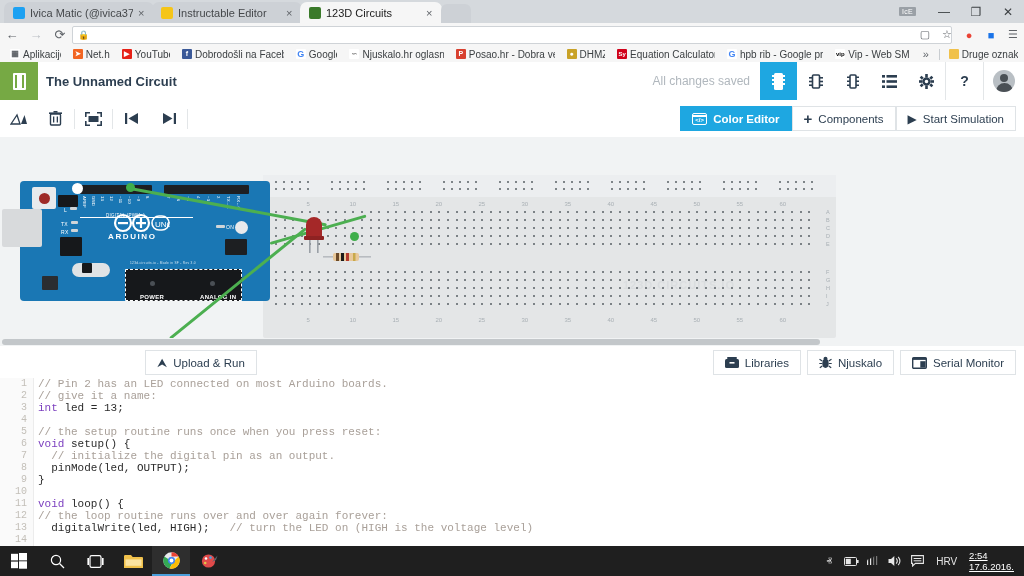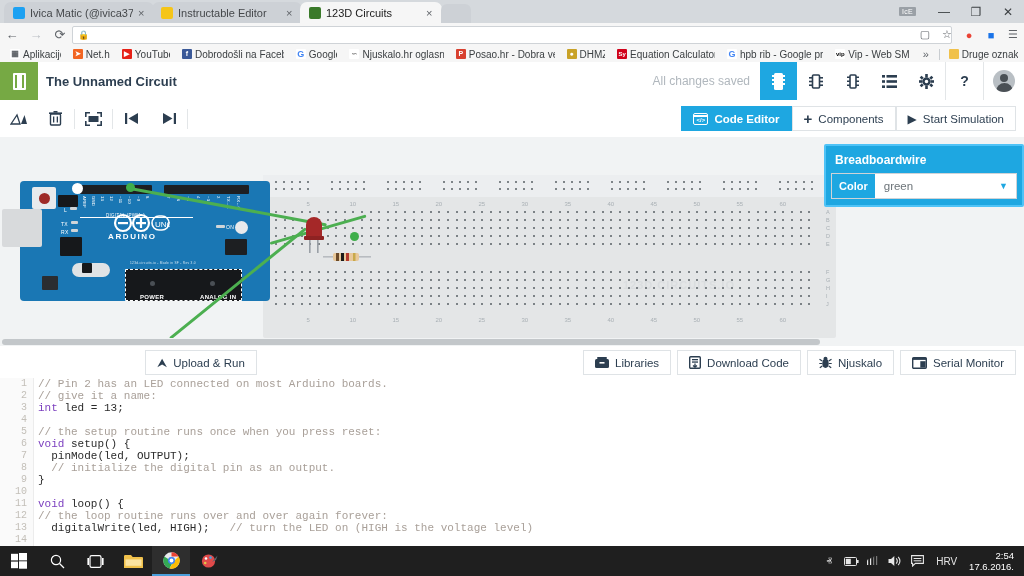--- a/index.html
+++ b/index.html
@@ -145,21 +145,21 @@
   .cm{color:#a9a099;}
   .kw{color:#7c3fbf;}
 
   
   .taskbar{position:absolute;left:0;bottom:0;width:1024px;height:30px;background:#1f1f1f;display:flex;align-items:center;}
   .tbi{width:38px;height:30px;display:flex;align-items:center;justify-content:center;color:#fff;}
   .tbi.act{background:#2e2e2e;border-bottom:2px solid #4a9eda;box-sizing:border-box;}
   .tray{position:absolute;right:0;top:0;height:30px;display:flex;align-items:center;gap:0;color:#fff;}
   .tri{width:22px;height:30px;display:flex;align-items:center;justify-content:center;font-size:11px;color:#e6e6e6;}
   .lang{font-size:10px;color:#e6e6e6;padding:0 8px;}
-  .clock{font-size:9.5px;color:#fff;text-align:right;line-height:11px;padding:0 10px 0 4px;}
+  .clock{font-size:9.5px;color:#fff;text-align:left;line-height:11px;padding:0 10px 0 4px;text-decoration:underline;}
 </style>
 </head>
 <body>
 
 <div class="app">
 
   <div class="chrome">
 
     <div class="tabstrip">
       <div class="tab inactive" style="left:4px;width:150px;">
@@ -368,21 +368,21 @@
       </span>
       <span class="vsep"></span>
     </div>
     <div class="t2right">
       <button class="btn primary">
         <span class="bi">
             <span class="codeicon">
               <em>&lt;/&gt;</em>
             </span>
           </span>
-        <span>Code Editor</span>
+        <span>Color Editor</span>
       </button>
       <button class="btn">
         <span class="bi" style="font-size:15px;font-weight:700;">+</span>
         <span>Components</span>
       </button>
       <button class="btn">
         <span class="bi">▶</span>
         <span>Start Simulation</span>
       </button>
     </div>
@@ -1248,28 +1248,20 @@
       <svg width="48" height="8" viewBox="0 0 48 8">
         <rect x="0" y="3" width="48" height="1.6" fill="#b8bcc0"></rect>
         <rect x="10" y="0" width="26" height="8" rx="2" fill="#e8c89a"></rect>
         <rect x="13" y="0" width="3" height="8" fill="#6b4a2a"></rect>
         <rect x="18" y="0" width="3" height="8" fill="#1a1a1a"></rect>
         <rect x="23" y="0" width="3" height="8" fill="#b23b2e"></rect>
         <rect x="30" y="0" width="2.5" height="8" fill="#c8a94a"></rect>
       </svg>
     </div>
 
-    <div class="popup">
-      <div class="ph">Breadboardwire</div>
-      <div class="pb">
-        <span class="plabel">Color</span>
-        <span class="pval">green</span>
-        <span class="pcaret">▼</span>
-      </div>
-    </div>
 
     <div class="scrollh">
         <i></i>
       </div>
   </div>
 
   <div class="codebar">
     <button class="btn uploadbtn">
       <span class="bi">⮝</span>
       <span>Upload &amp; Run</span>
@@ -1277,31 +1269,20 @@
     <div class="cbright">
       <button class="btn">
         <span class="bi">
           <svg width="14" height="11" viewBox="0 0 14 11">
               <rect x="0" y="2" width="14" height="9" rx="1.5" fill="#2c3e50"></rect>
               <rect x="2" y="0" width="10" height="2" rx="1" fill="#2c3e50"></rect>
               <rect x="4.5" y="5" width="5" height="1.6" fill="#fff"></rect>
             </svg>
         </span>
         <span>Libraries</span>
-      </button>
-      <button class="btn">
-        <span class="bi">
-          <svg width="12" height="13" viewBox="0 0 12 13">
-              <rect x="0.7" y="0.7" width="10.6" height="11.6" rx="1" fill="none" stroke="#2c3e50" stroke-width="1.4"></rect>
-              <rect x="3" y="3" width="6" height="1.3" fill="#2c3e50"></rect>
-              <rect x="3" y="5.4" width="6" height="1.3" fill="#2c3e50"></rect>
-              <path d="M6 7.6 v3 M4 9.4 L6 11.2 L8 9.4" fill="none" stroke="#2c3e50" stroke-width="1.3"></path>
-            </svg>
-        </span>
-        <span>Download Code</span>
       </button>
       <button class="btn">
         <span class="bi">
           <svg width="13" height="13" viewBox="0 0 13 13">
               <ellipse cx="6.5" cy="7.5" rx="3.2" ry="4.4" fill="#2c3e50"></ellipse>
               <circle cx="6.5" cy="2.8" r="2" fill="#2c3e50"></circle>
               <g stroke="#2c3e50" stroke-width="1.2">
                 <path d="M3.3 5 L0.5 3.2M3.3 7.5 L0.3 7.5M3.3 10 L0.8 11.8M9.7 5 L12.5 3.2M9.7 7.5 L12.7 7.5M9.7 10 L12.2 11.8"></path>
               </g>
             </svg>
@@ -1338,22 +1319,22 @@
         <div>13</div>
         <div>14</div>
       </div>
     <div class="codelines" id="codelines">
         <div><span class="cm">// Pin 2 has an LED connected on most Arduino boards.</span></div>
         <div><span class="cm">// give it a name:</span></div>
         <div><span class="kw">int</span> led = 13;</div>
         <div>&nbsp;</div>
         <div><span class="cm">// the setup routine runs once when you press reset:</span></div>
         <div><span class="kw">void</span> setup() {</div>
+        <div>  <span class="cm">// initialize the digital pin as an output.</span></div>
         <div>  pinMode(led, OUTPUT);</div>
-        <div>  <span class="cm">// initialize the digital pin as an output.</span></div>
         <div>}</div>
         <div>&nbsp;</div>
         <div><span class="kw">void</span> loop() {</div>
         <div><span class="cm">// the loop routine runs over and over again forever:</span></div>
         <div>  digitalWrite(led, HIGH);   <span class="cm">// turn the LED on (HIGH is the voltage level)</span></div>
       </div>
   </div>
 
   <div class="taskbar">
     <span class="tbi">

